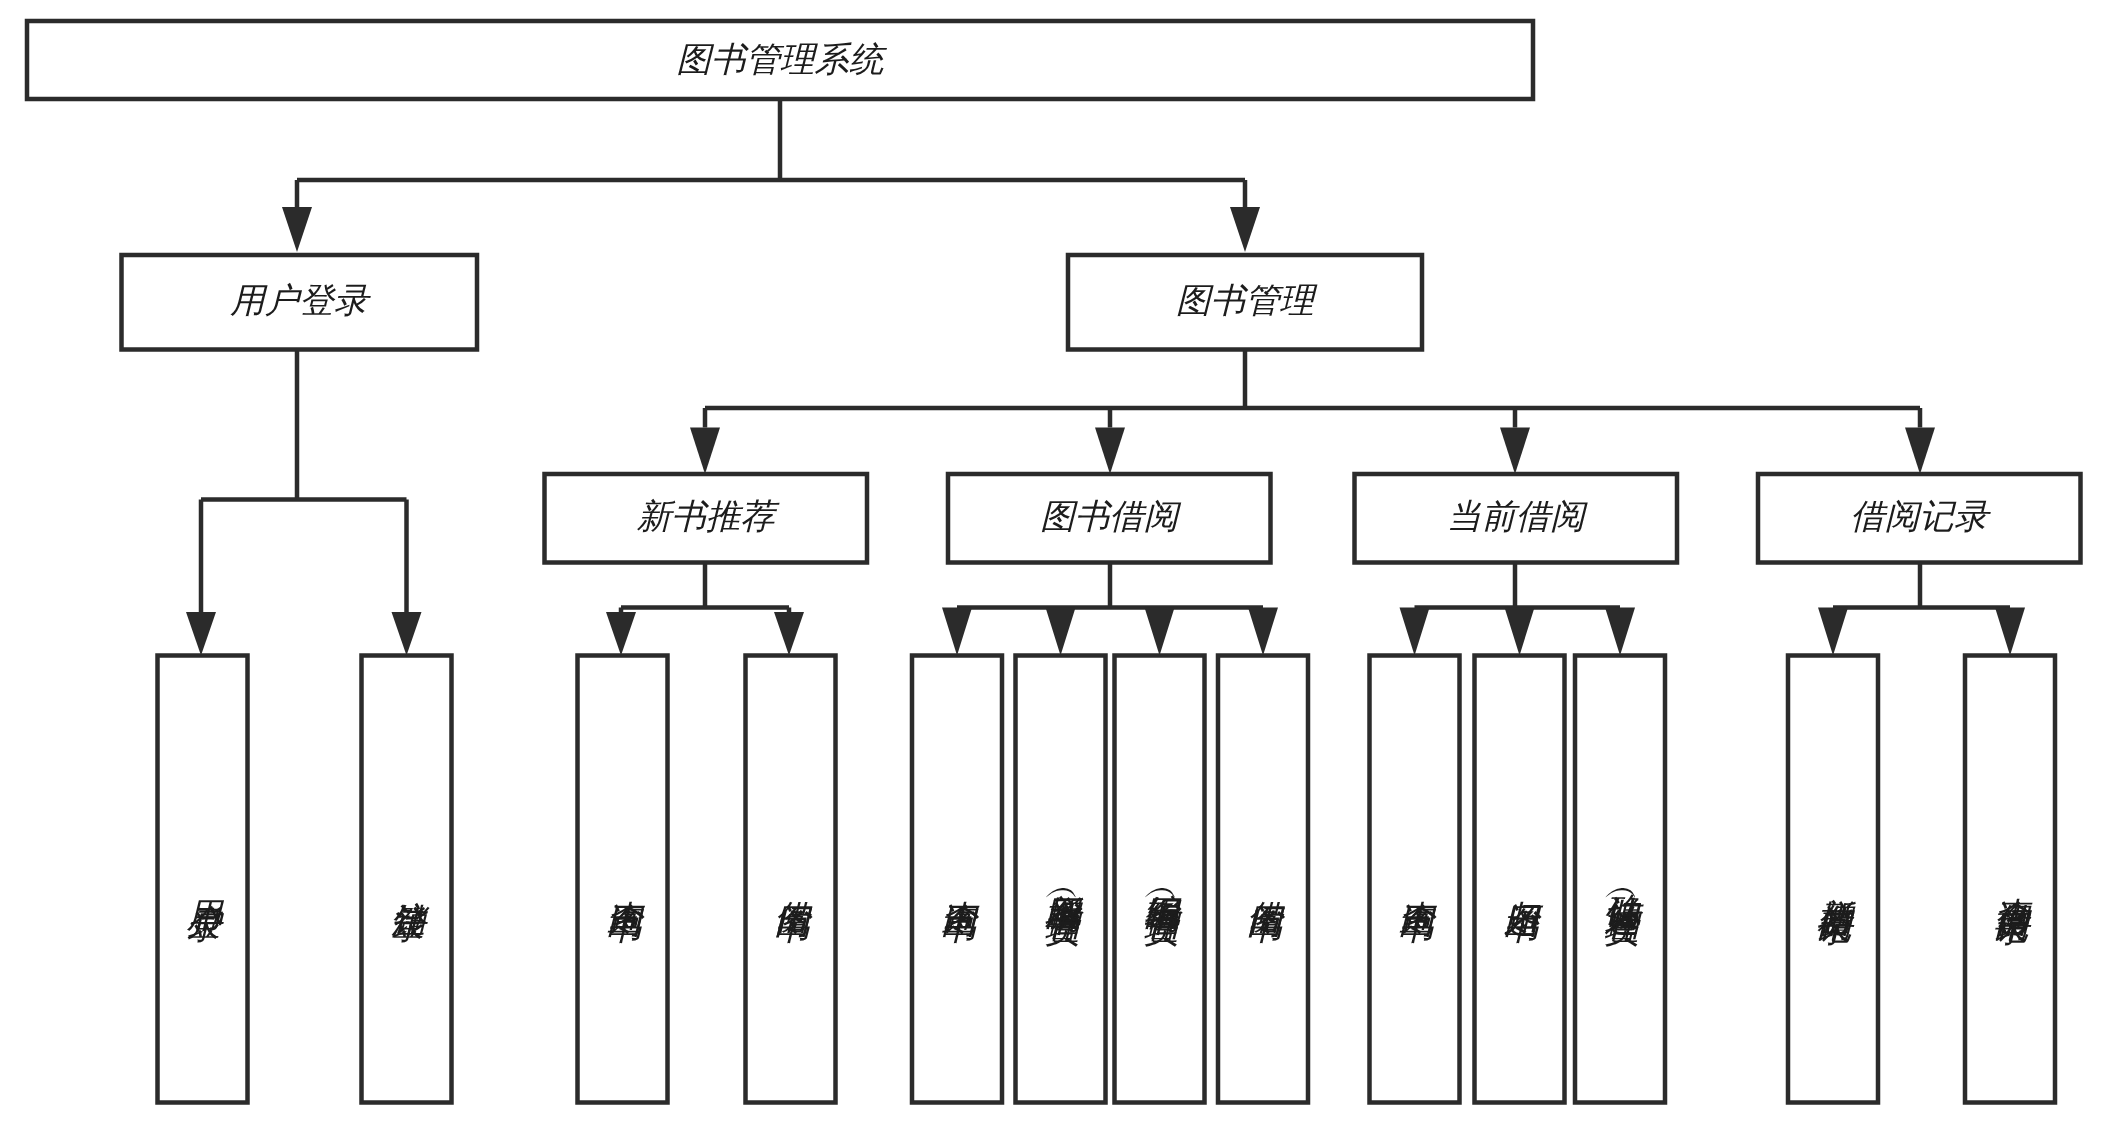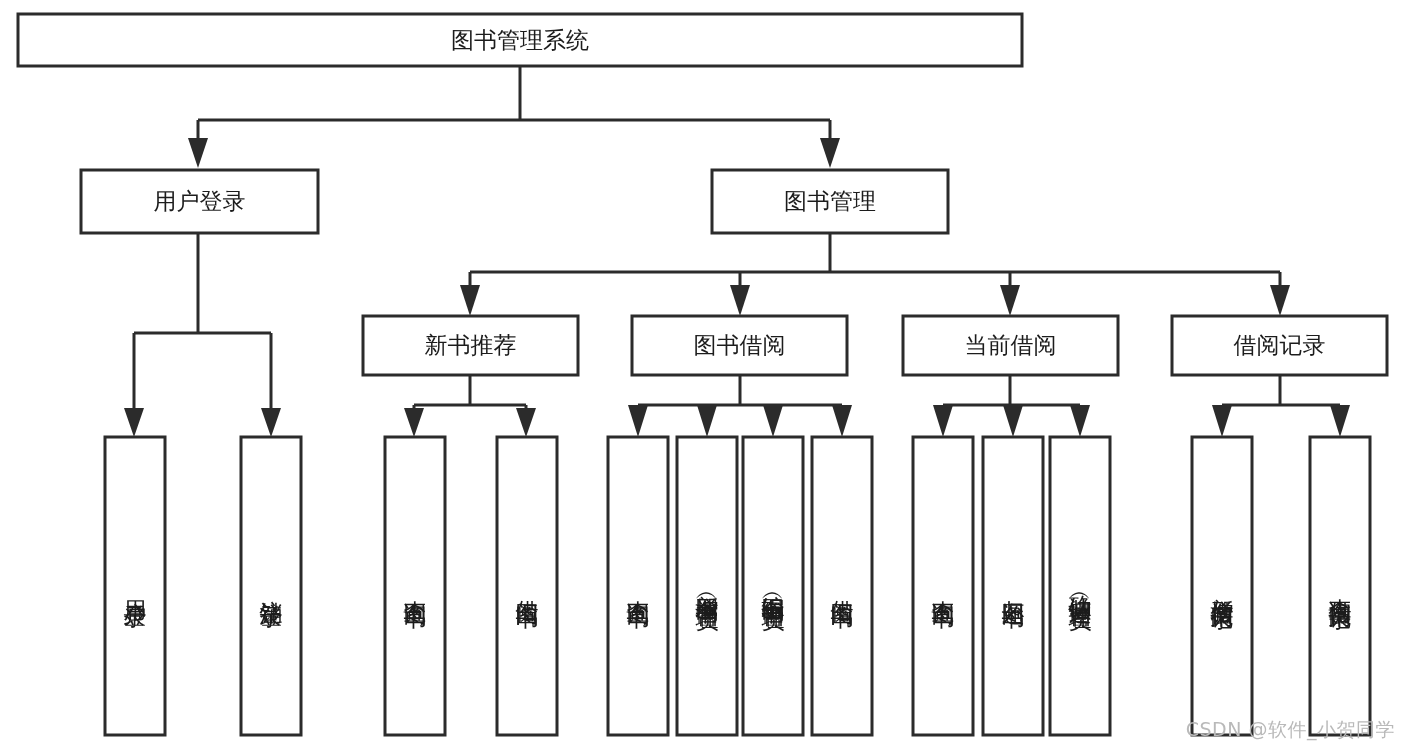--- a/index.html
+++ b/index.html
@@ -9,20 +9,21 @@
   }
   body {
     font-family: "DejaVu Sans", "Liberation Sans", sans-serif;
   }
   #diagram-root {
     position: relative;
     width: 1405px;
     height: 747px;
     background: #ffffff;
     overflow: hidden;
+    font-style: italic;
   }
   svg#flow {
     position: absolute;
     left: 0;
     top: 0;
     width: 1405px;
     height: 747px;
     display: block;
   }
   .nodebox {
@@ -225,15 +226,14 @@
     <span class="vlabel">确认归还（管理员）</span>
   </div>
 
   <div class="vlabel-wrap" style="left:1192px; top:437px; width:60px; height:298px;">
     <span class="vlabel">新增借阅记录</span>
   </div>
   <div class="vlabel-wrap" style="left:1310px; top:437px; width:60px; height:298px;">
     <span class="vlabel">查询借阅记录</span>
   </div>
 
-  <div class="watermark">CSDN @软件_小贺同学</div>
 
 </div>
 
 </body></html>

